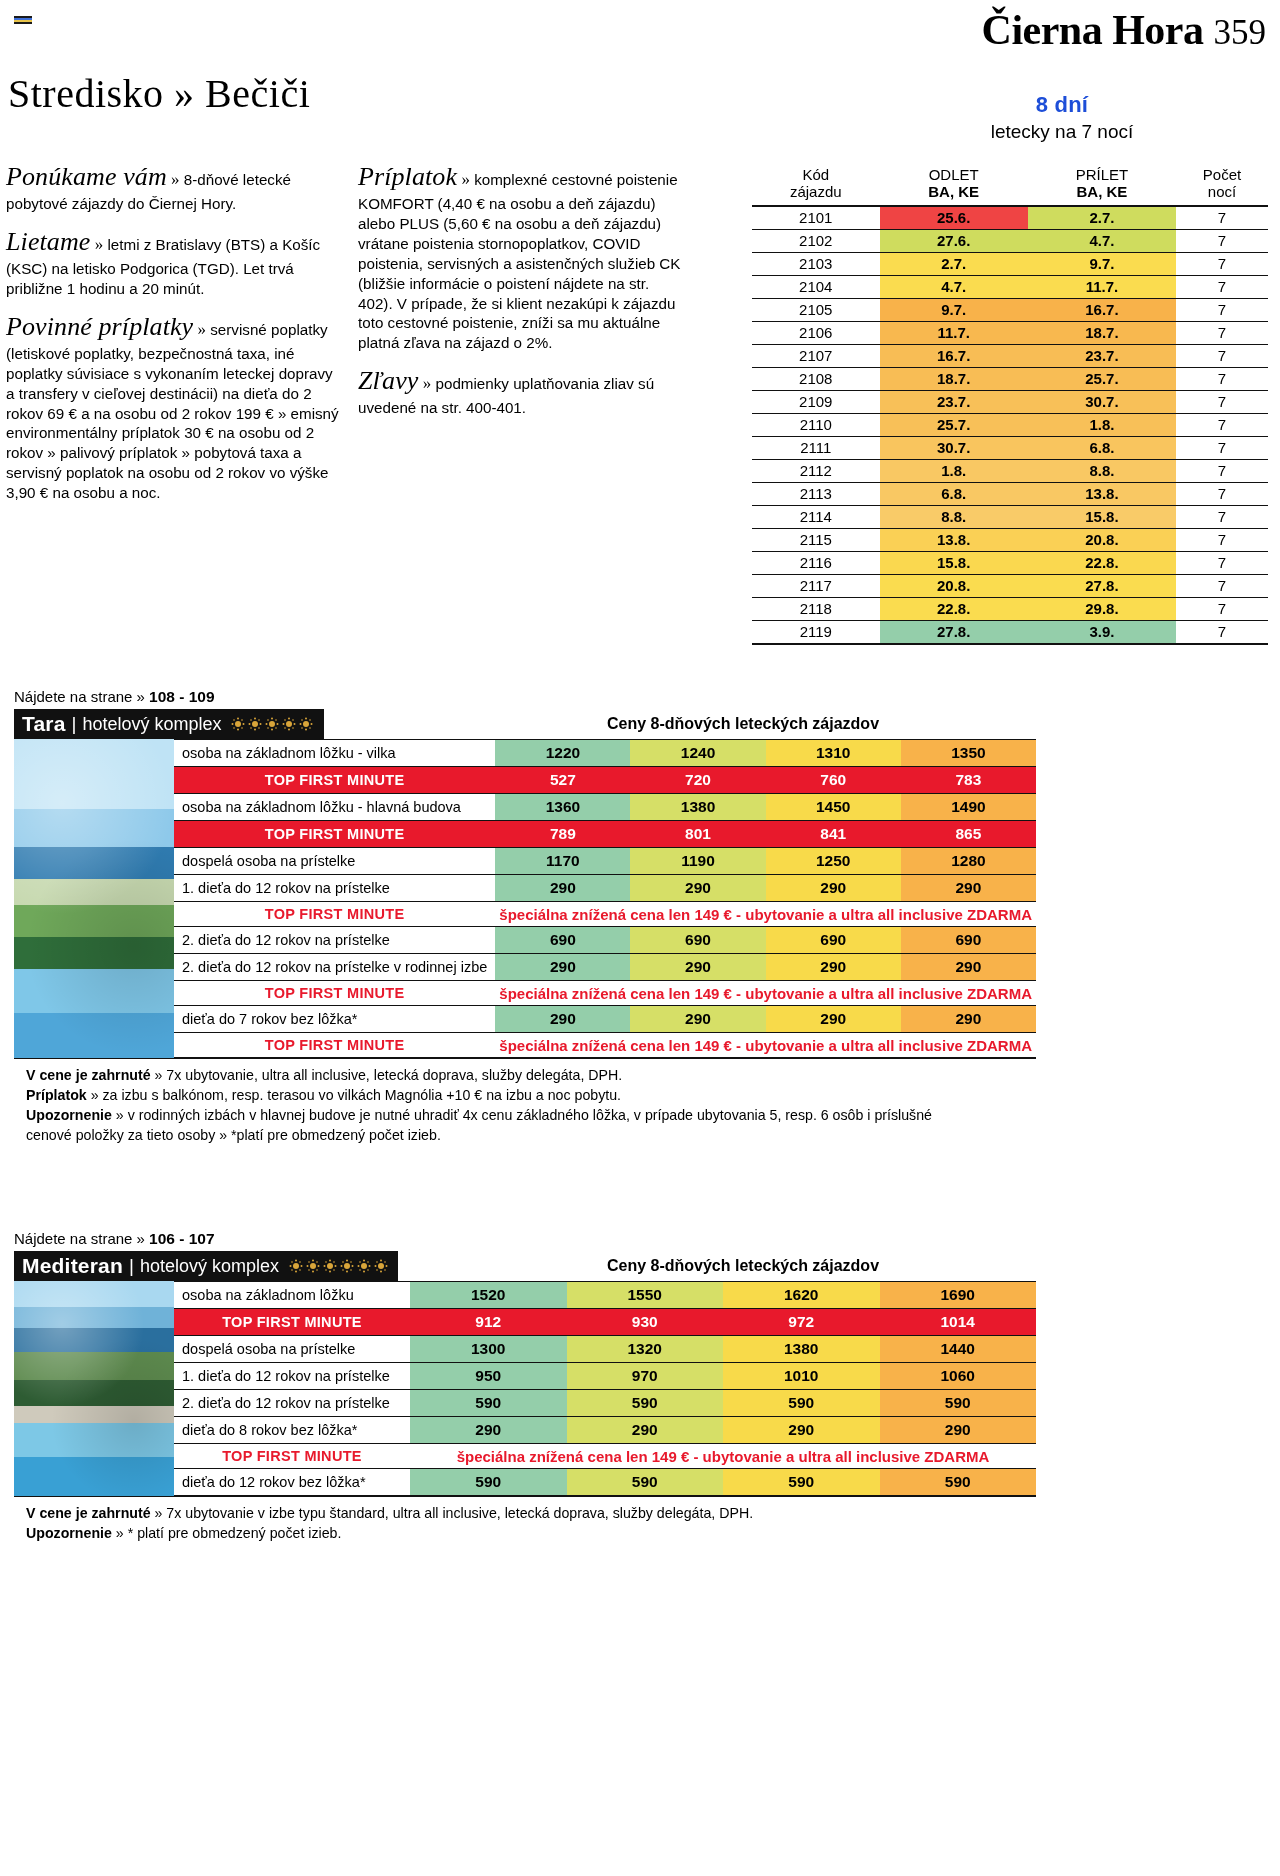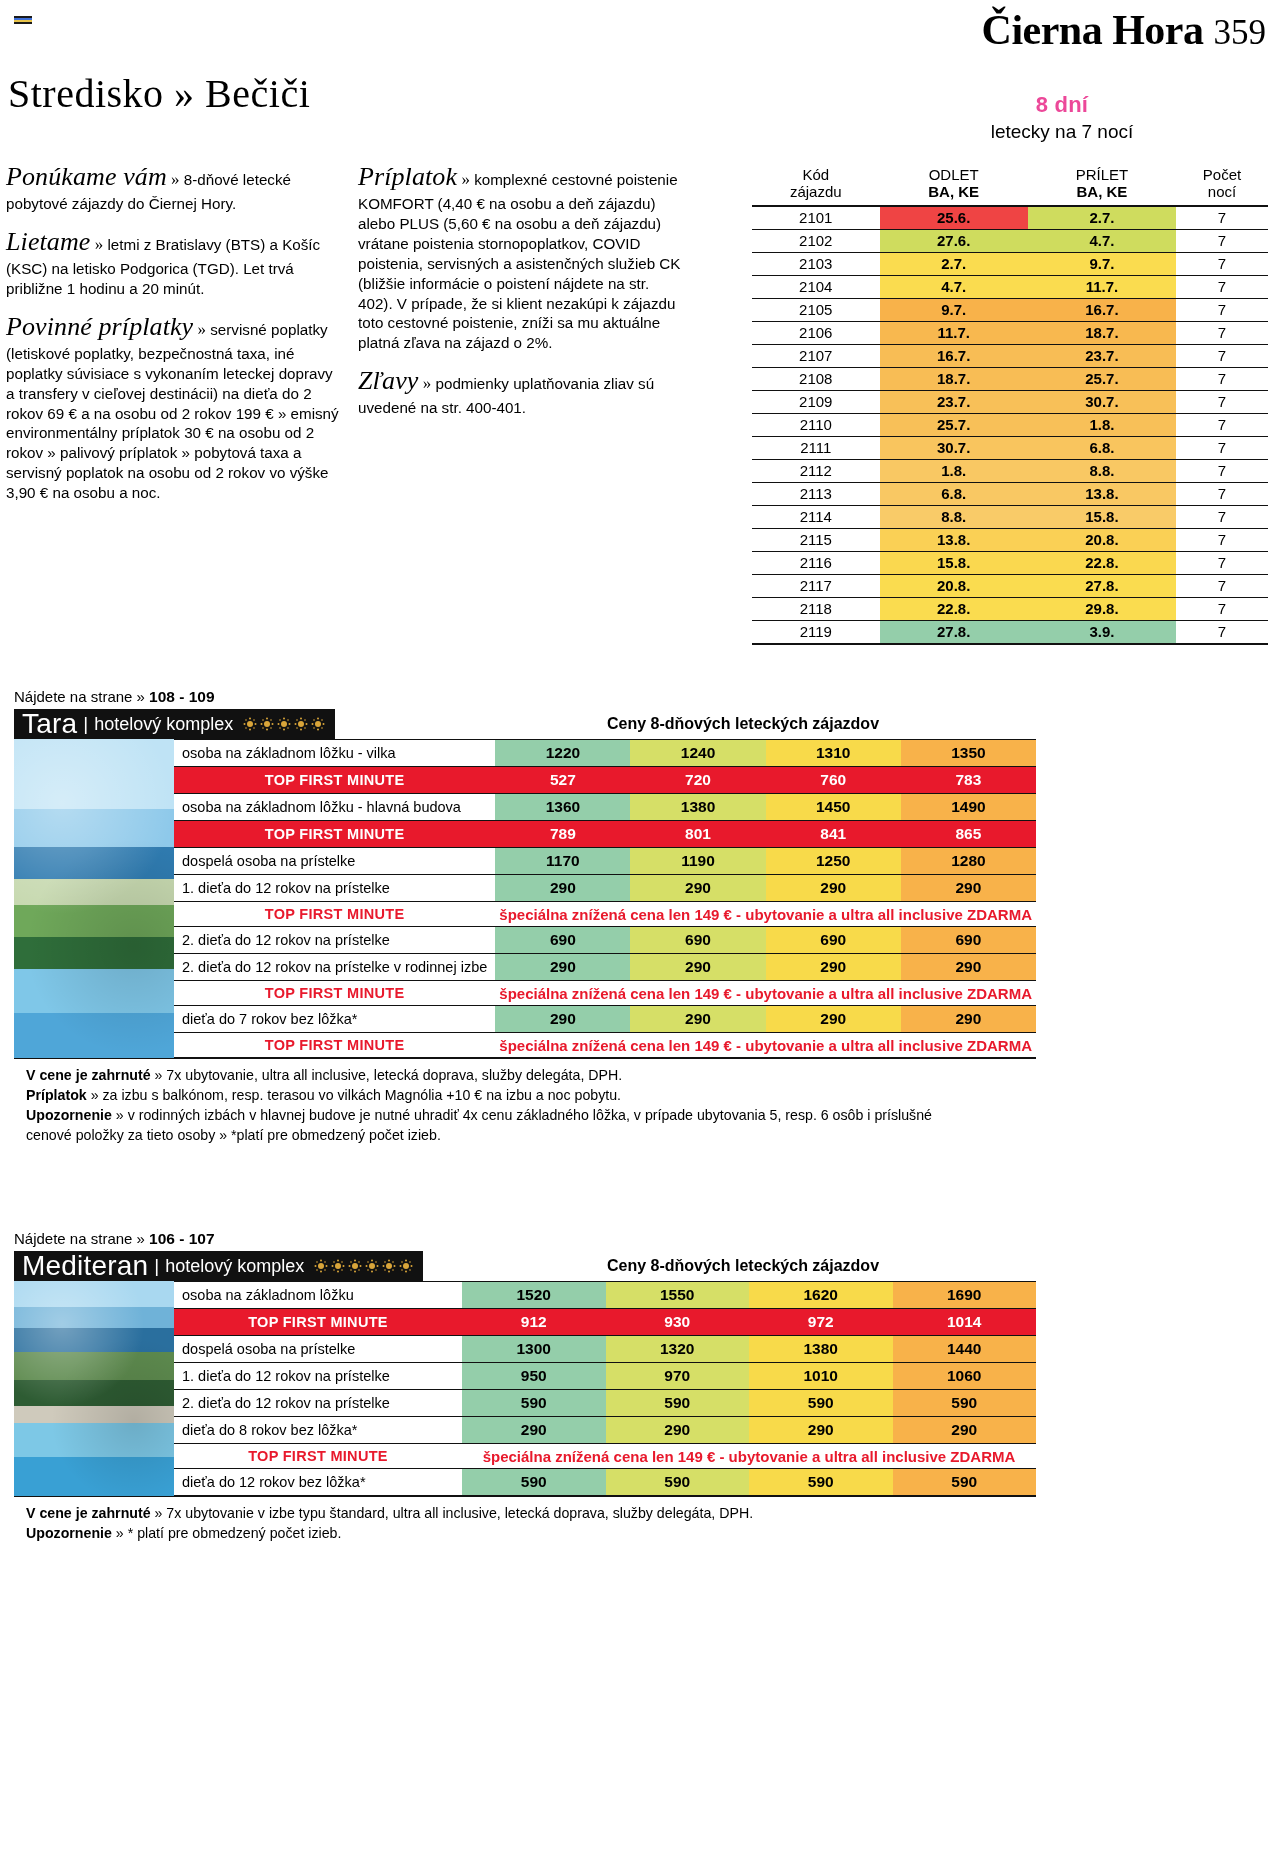--- a/index.html
+++ b/index.html
@@ -33,21 +33,21 @@
     font-size:40px; letter-spacing:0.5px;
     white-space:nowrap;
   }
 
   
   .duration {
     position:absolute; right:58px; top:92px;
     text-align:center; width:320px;
   }
   .duration .d-days {
-    color:#ec4899; font-weight:bold; font-size:22px; letter-spacing:0.2px;
+    color:#1d4ed8; font-weight:bold; font-size:22px; letter-spacing:0.2px;
   }
   .duration .d-sub { font-size:19px; margin-top:3px; }
 
   
   .col { position:absolute; top:160px; font-size:15.2px; line-height:1.31; }
   .col-1 { left:6px; width:336px; }
   .col-2 { left:358px; width:330px; }
   .para { margin-bottom:11px; }
   .lead {
     font-family:"Liberation Serif", serif;
@@ -79,21 +79,21 @@
   .hotel { position:absolute; left:14px; width:1022px; }
   .find-line { font-size:15px; margin-bottom:3px; }
   .find-line b { font-size:15.5px; }
 
   .hotel-head { position:relative; height:30px; }
   .hotel-name-bar {
     position:absolute; left:0; top:0; height:30px;
     background:#111; color:#fff; display:flex; align-items:center;
     padding:0 10px 0 8px; white-space:nowrap;
   }
-  .hotel-name-bar .hn { font-size:28px; font-weight:normal; letter-spacing:0.2px; }
+  .hotel-name-bar .hn { font-size:21px; font-weight:bold; letter-spacing:0.2px; }
   .hotel-name-bar .hsep { font-size:19px; margin:0 6px; font-weight:300; }
   .hotel-name-bar .hkind { font-size:18px; }
   .suns { margin-left:9px; display:flex; gap:2px; align-items:center; }
   .sun { width:15px; height:15px; position:relative; }
   .sun::before {
     content:""; position:absolute; left:4.5px; top:4.5px;
     width:6px; height:6px; border-radius:50%;
     background:#d9a53a; box-shadow:
       0 -5.5px 0 -2px #d9a53a, 0 5.5px 0 -2px #d9a53a,
       -5.5px 0 0 -2px #d9a53a, 5.5px 0 0 -2px #d9a53a,
@@ -121,21 +121,21 @@
   .photo::after {
     content:""; position:absolute; inset:0;
     background:
       radial-gradient(circle at 30% 20%, rgba(255,255,255,.35), transparent 40%),
       radial-gradient(circle at 75% 65%, rgba(0,0,0,.14), transparent 45%);
   }
 
   .ptable { flex:1; border-collapse:collapse; table-layout:fixed;padding-left:6px; }
   .ptable td { padding:0; }
   .ptable .lbl {
-    width:288px; padding:4px 8px; font-size:14.5px; background:#fff;
+    width:236px; padding:4px 8px; font-size:14.5px; background:#fff;
     border-bottom:1.5px solid #111; border-top:1.5px solid #111;
     white-space:nowrap;
   }
   .ptable .val {
     text-align:center; font-size:15.5px; font-weight:bold;
     padding:4px 2px; border-bottom:1.5px solid #111; border-top:1.5px solid #111;
   }
   .c1 { background:#94ceaa; }
   .c2 { background:#d6df67; }
   .c3 { background:#f8da4a; }

